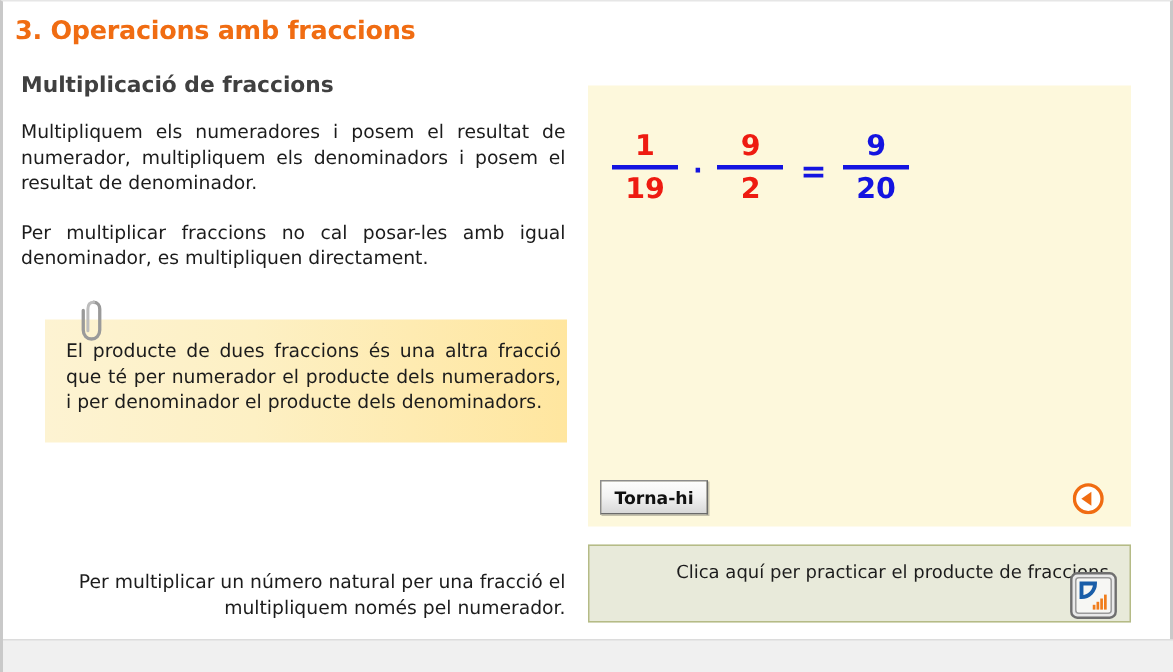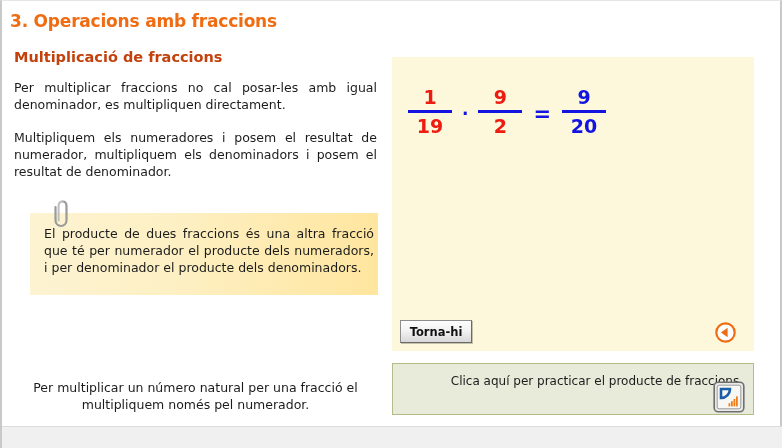--- a/index.html
+++ b/index.html
@@ -38,21 +38,21 @@
     letter-spacing: -0.2px;
     font-family: "DejaVu Sans", sans-serif;
     white-space: nowrap;
   }
   .section-subtitle {
     position: absolute;
     left: 12px;
     top: 48px;
     font-size: 14.5px;
     font-weight: bold;
-    color: #c2410c;
+    color: #404040;
     white-space: nowrap;
   }
 
   
   .left-col {
     position: absolute;
     left: 12px;
     top: 78px;
     width: 363px;
   }
@@ -95,21 +95,21 @@
   }
 
   .bottom-par {
     position: absolute;
     left: 12px;
     top: 378px;
     width: 363px;
     font-size: 12.5px;
     line-height: 17px;
     color: #1c1c1c;
-    text-align: center;
+    text-align: right;
     margin: 0;
   }
 
   
   .right-panel {
     position: absolute;
     left: 390px;
     top: 56px;
     width: 362px;
     height: 294px;
@@ -232,22 +232,22 @@
 </style>
 </head>
 <body>
 
 <div class="page">
 
   <div class="page-title">3. Operacions amb fraccions</div>
   <div class="section-subtitle">Multiplicació de fraccions</div>
 
   <div class="left-col">
+    <p class="body-par">Multipliquem els numeradores i posem el resultat de numerador, multipliquem els denominadors i posem el resultat de denominador.</p>
     <p class="body-par">Per multiplicar fraccions no cal posar-les amb igual denominador, es multipliquen directament.</p>
-    <p class="body-par">Multipliquem els numeradores i posem el resultat de numerador, multipliquem els denominadors i posem el resultat de denominador.</p>
   </div>
 
   <div class="note-wrap">
     <svg class="clip-icon" viewBox="0 0 20 30">
       <path d="M12.5 2.5 C15 2.5 16.5 4.5 16.5 7 L16.5 21 C16.5 24.6 14 27 11 27 C8 27 5.5 24.6 5.5 21 L5.5 8" fill="none" stroke="#9a9a9a" stroke-width="2.2" stroke-linecap="round"></path>
       <path d="M12.5 2.5 C10 2.5 8.6 4.3 8.6 7 L8.6 21.5" fill="none" stroke="#bdbdbd" stroke-width="2" stroke-linecap="round"></path>
     </svg>
     <div class="note-box">
       <p class="note-text">El producte de dues fraccions és una altra fracció que té per numerador el producte dels numeradors, i per denominador el producte dels denominadors.</p>
     </div>

